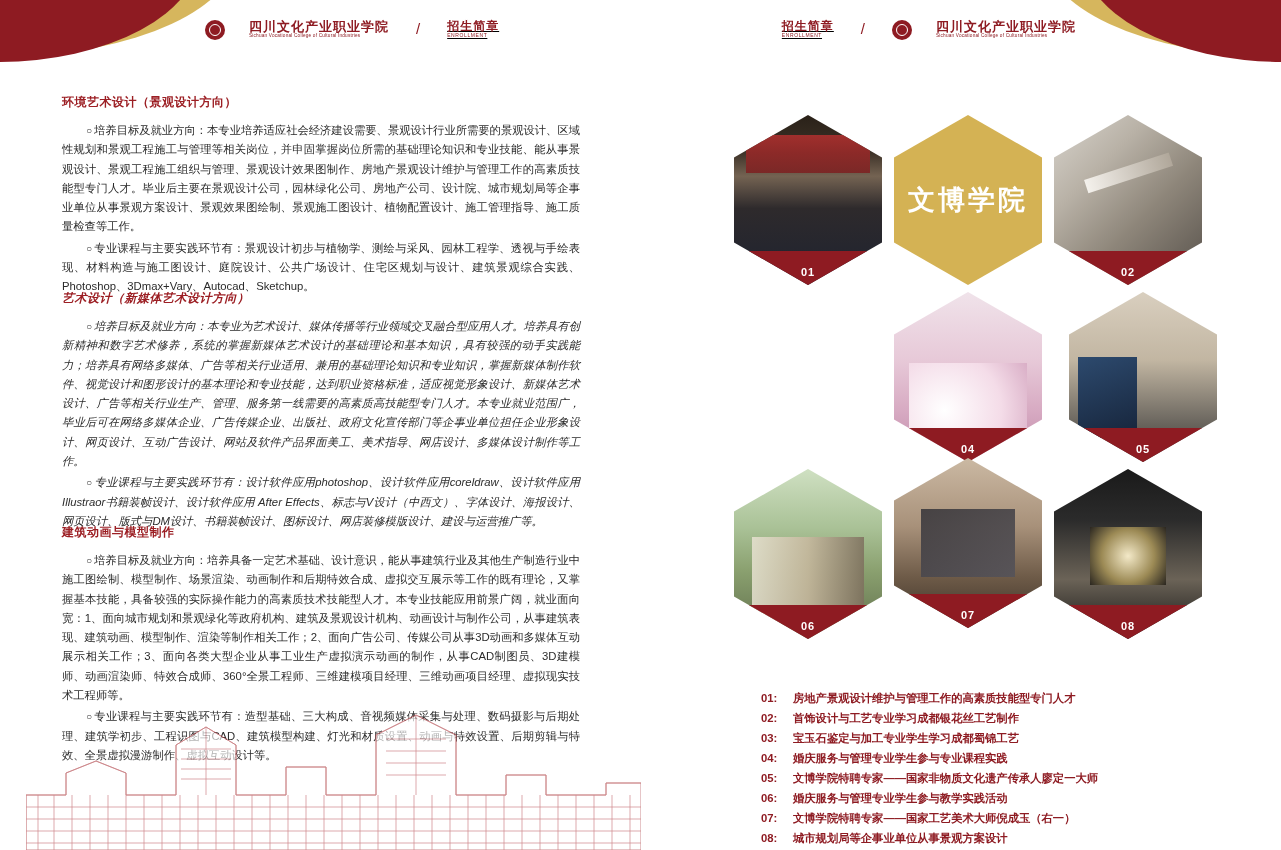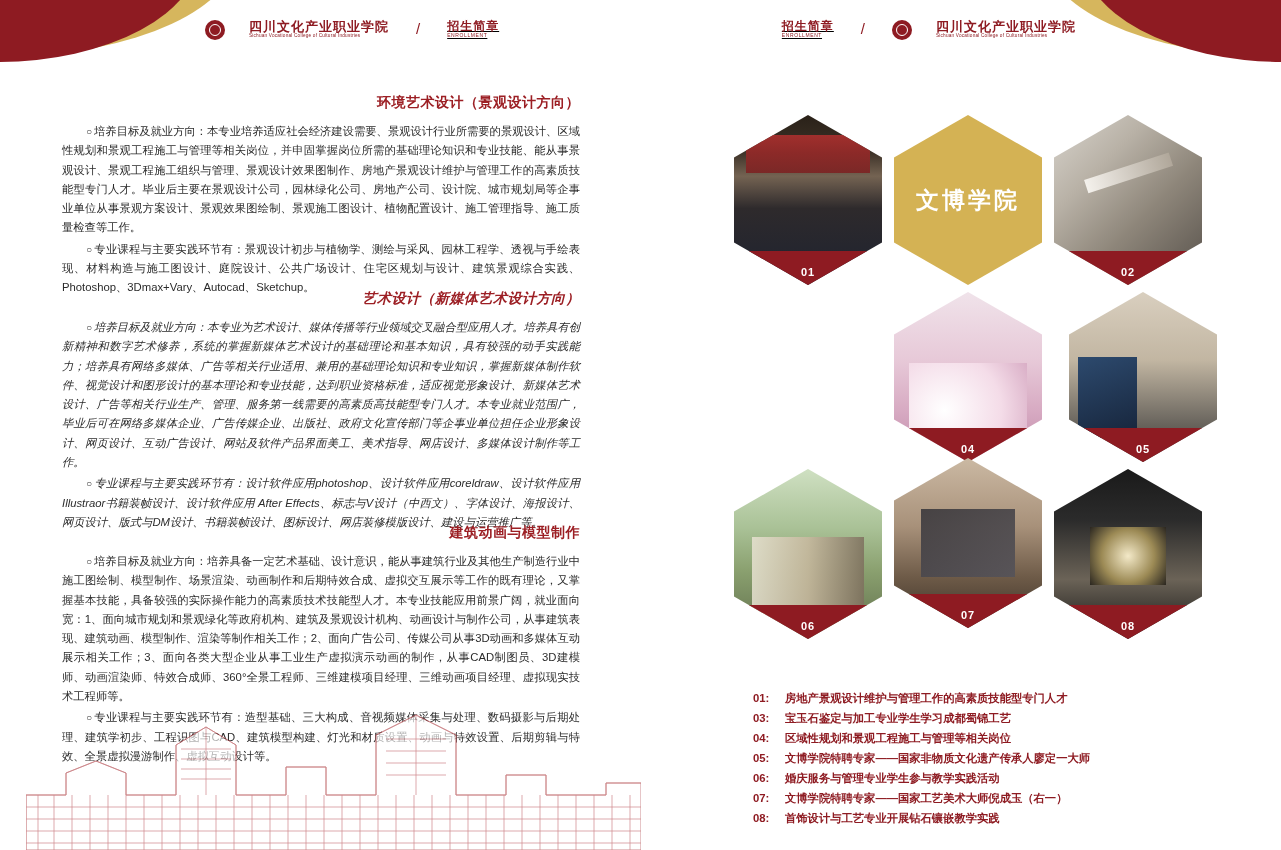--- a/index.html
+++ b/index.html
@@ -168,23 +168,23 @@
     width: 641px;
     height: 788px;
   }
   .sec {
     position: absolute;
     width: 518px;
     left: 62px;
   }
   .sec-title {
     color: #9c1f24;
-    font-size: 14px;
+    font-size: 12px;
     font-weight: bold;
-    text-align: right;
+    text-align: left;
     letter-spacing: .5px;
     margin-bottom: 10px;
   }
   .para {
     font-size: 11.3px;
     line-height: 19.3px;
     color: #2b2b2b;
     text-align: justify;
     text-justify: inter-ideograph;
     margin-bottom: 2px;
@@ -252,38 +252,39 @@
     letter-spacing: 1px;
   }
   .hex-gold {
     background: #d4b254;
     display: flex;
     align-items: center;
     justify-content: center;
   }
   .hex-gold .label {
     color: #ffffff;
-    font-size: 23px;
+    font-size: 27px;
     font-weight: bold;
     letter-spacing: 3px;
   }
   
   .legend {
     position: absolute;
     left: 112px;
     top: 626px;
     width: 500px;
   }
   .legend-row {
     display: flex;
     align-items: flex-start;
     font-size: 11.3px;
     line-height: 20px;
     color: #8e1b22;
     font-weight: bold;
+    margin-left: 8px;
   }
   .legend-num {
     width: 32px;
     flex: none;
   }
   
   .p01 { background:
       linear-gradient(180deg,#2a2118 0%,#3d3228 22%,#746352 36%,#2e2a2c 55%,#1d2230 100%);
   }
   .p01::after{content:"";position:absolute;left:8%;top:12%;width:84%;height:22%;
@@ -466,39 +467,43 @@
         <div class="cap-text">08</div>
       </div>
     </div>
 
     <div class="legend">
       <div class="legend-row">
         <span class="legend-num">01:</span>
         <span>房地产景观设计维护与管理工作的高素质技能型专门人才</span>
       </div>
       <div class="legend-row">
+        <span class="legend-num">02:</span>
+        <span>首饰设计与工艺专业学习成都银花丝工艺制作</span>
+      </div>
+      <div class="legend-row">
         <span class="legend-num">03:</span>
         <span>宝玉石鉴定与加工专业学生学习成都蜀锦工艺</span>
       </div>
       <div class="legend-row">
         <span class="legend-num">04:</span>
-        <span>区域性规划和景观工程施工与管理等相关岗位</span>
+        <span>婚庆服务与管理专业学生参与专业课程实践</span>
       </div>
       <div class="legend-row">
         <span class="legend-num">05:</span>
         <span>文博学院特聘专家——国家非物质文化遗产传承人廖定一大师</span>
       </div>
       <div class="legend-row">
         <span class="legend-num">06:</span>
         <span>婚庆服务与管理专业学生参与教学实践活动</span>
       </div>
       <div class="legend-row">
         <span class="legend-num">07:</span>
         <span>文博学院特聘专家——国家工艺美术大师倪成玉（右一）</span>
       </div>
       <div class="legend-row">
         <span class="legend-num">08:</span>
-        <span>首饰设计与工艺专业开展钻石镶嵌教学实践</span>
+        <span>城市规划局等企事业单位从事景观方案设计</span>
       </div>
     </div>
   </div>
 
 </div>
 
 </body></html>

